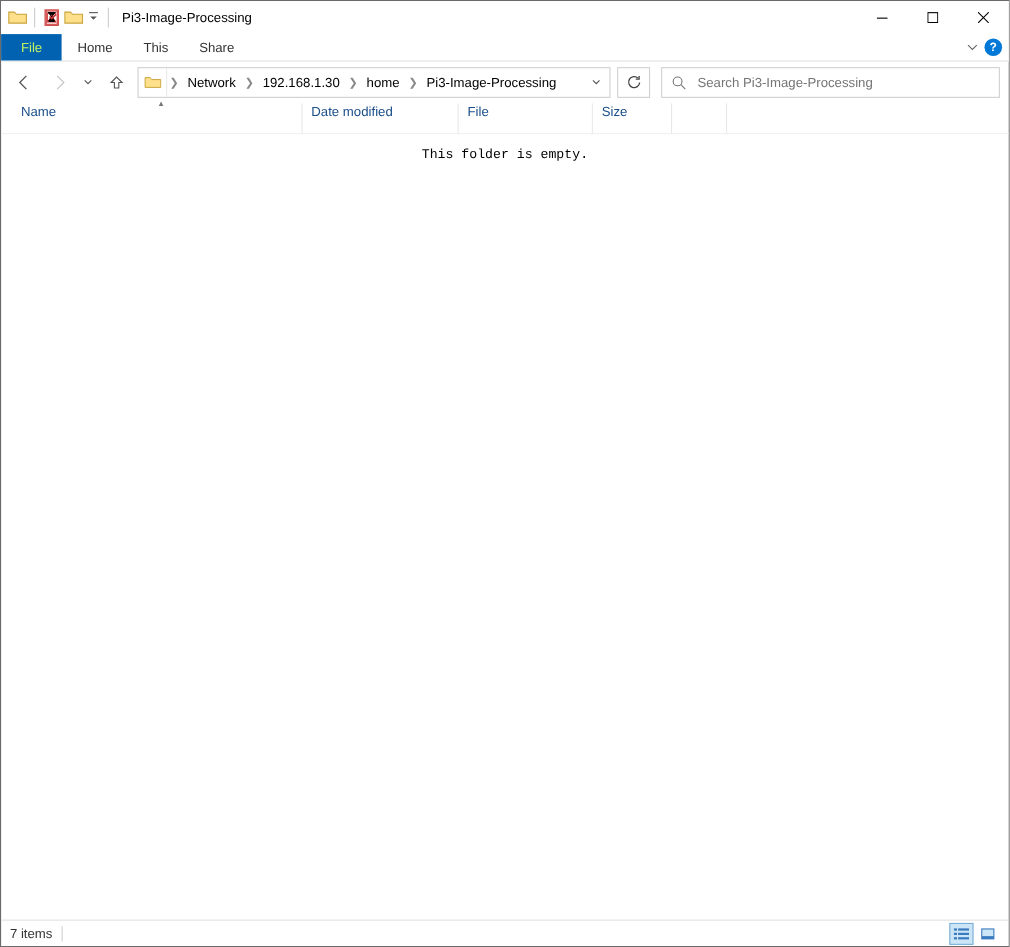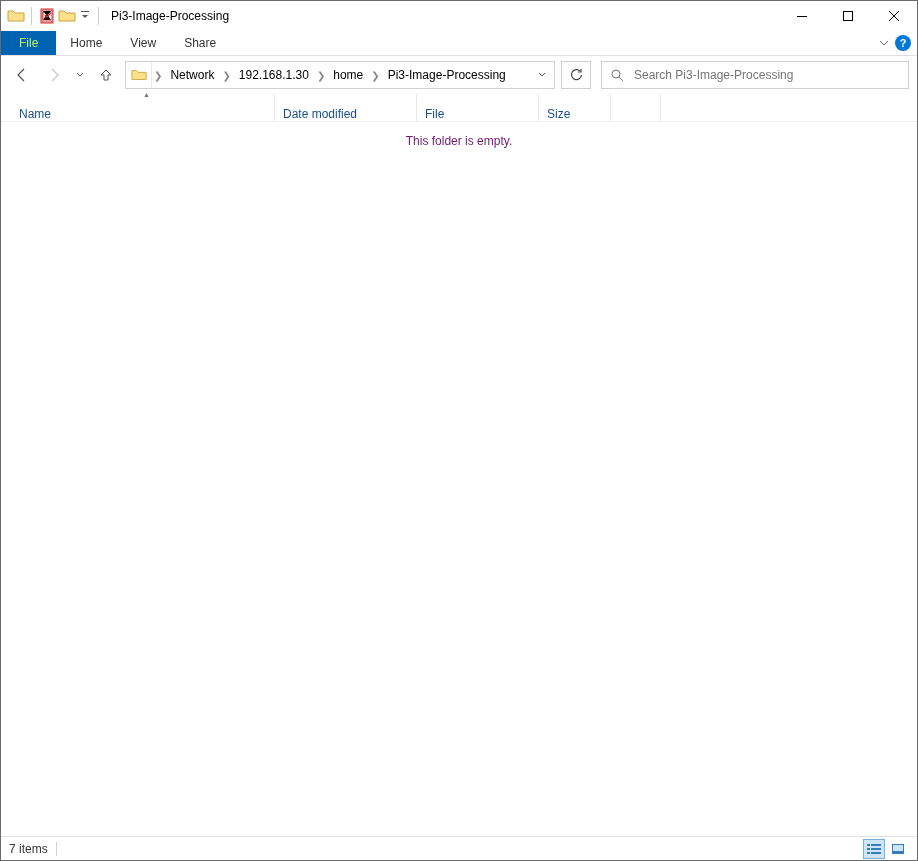--- a/index.html
+++ b/index.html
@@ -41,30 +41,30 @@
   .bc-item { padding:0 6px; height:100%; display:flex; align-items:center; white-space:nowrap; }
   .bc-arrow { color:#888; padding:0 2px; font-size:10px; }
   .bc-drop { width:24px; display:flex; align-items:center; justify-content:center; color:#666; }
   .refresh { width:30px; height:28px; border:1px solid #d0d0d0; display:flex; align-items:center; justify-content:center; }
   .searchbox { flex:1; height:28px; border:1px solid #d0d0d0; display:flex; align-items:center; padding:0 8px; margin-left:4px; }
   .searchbox input { border:none; outline:none; flex:1; font-size:12px; color:#7f1d1d; background:transparent; }
   .search-ico { color:#777; margin-right:8px; }
 
   
   .colheaders { height:28px; display:flex; align-items:center; border-bottom:1px solid #f0f0f0; padding-left:18px; }
-  .colh { color:#1a4e8a; font-size:12px; display:flex; align-items:flex-end; height:100%; border-right:1px solid #e8e8e8; padding-left:8px; }
+  .colh { color:#1a4e8a; font-size:12px; display:flex; align-items:flex-start; height:100%; border-right:1px solid #e8e8e8; padding-left:8px; }
   .colh.name  { width:256px; padding-left:0; position:relative; }
   .colh.date  { width:142px; }
   .colh.type  { width:122px; }
   .colh.size  { width:72px; }
   .sort-caret { position:absolute; left:50%; top:-3px; transform:translateX(-50%); color:#777; font-size:7px; }
 
   
   .content { flex:1; position:relative; }
-  .empty-msg { text-align:center; color:#701a75; padding-top:12px; font-size:12px; }
+  .empty-msg { text-align:center; color:#000000; padding-top:12px; font-size:12px;font-family:Liberation Mono, monospace; }
 
   
   .statusbar { height:24px; border-top:1px solid #e1e1e1; display:flex; align-items:center; padding:0 8px; font-size:12px; color:#333; }
   .status-sep { width:1px; height:14px; background:#d0d0d0; margin:0 8px; }
   .status-spacer { flex:1; }
   .viewbtn { width:22px; height:20px; border:1px solid transparent; display:flex; align-items:center; justify-content:center; margin-left:2px; }
   .viewbtn.active { border:1px solid #7aaed6; background:#cde6f7; }
 
   svg { display:block; }
 </style>
@@ -137,21 +137,21 @@
         <svg width="10" height="10" viewBox="0 0 10 10">
             <path d="M0 0l10 10M10 0L0 10" stroke="#000" stroke-width="1"></path>
           </svg>
       </div>
     </div>
   </div>
 
   <div class="ribbon">
     <div class="file-tab">File</div>
     <div class="rtab">Home</div>
-    <div class="rtab">View</div>
+    <div class="rtab">This</div>
     <div class="rtab">Share</div>
     <div class="ribbon-spacer"></div>
     <div class="ribbon-right">
       <span style="color:#666;">
         <svg width="10" height="10" viewBox="0 0 10 10">
             <path d="M1 3l4 4 4-4" fill="none" stroke="#666" stroke-width="1"></path>
           </svg>
       </span>
       <span class="help-circle">?</span>
     </div>

